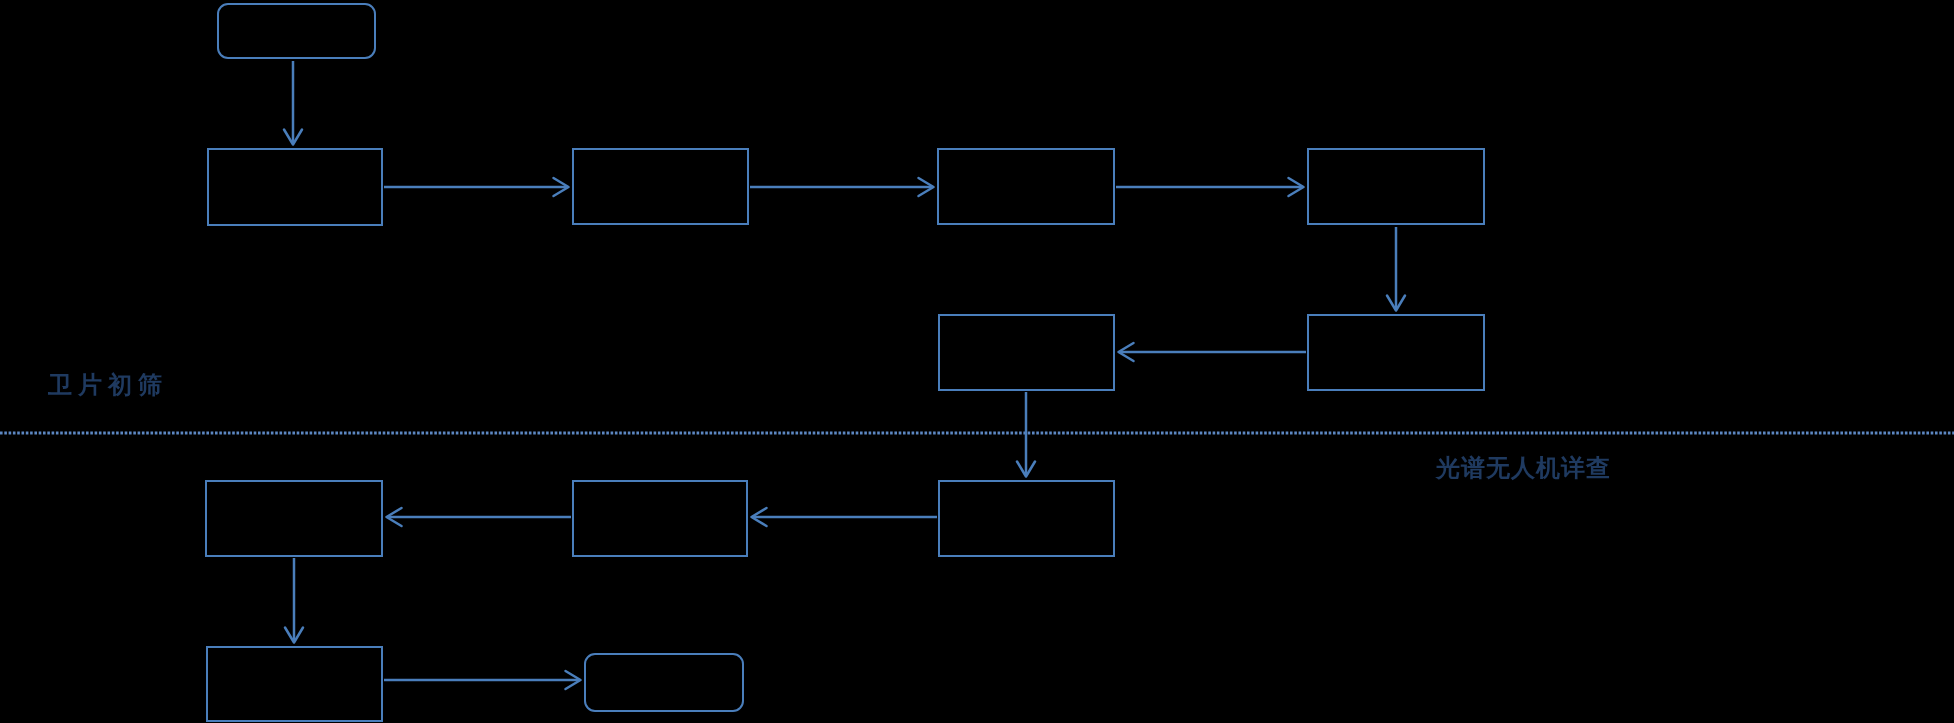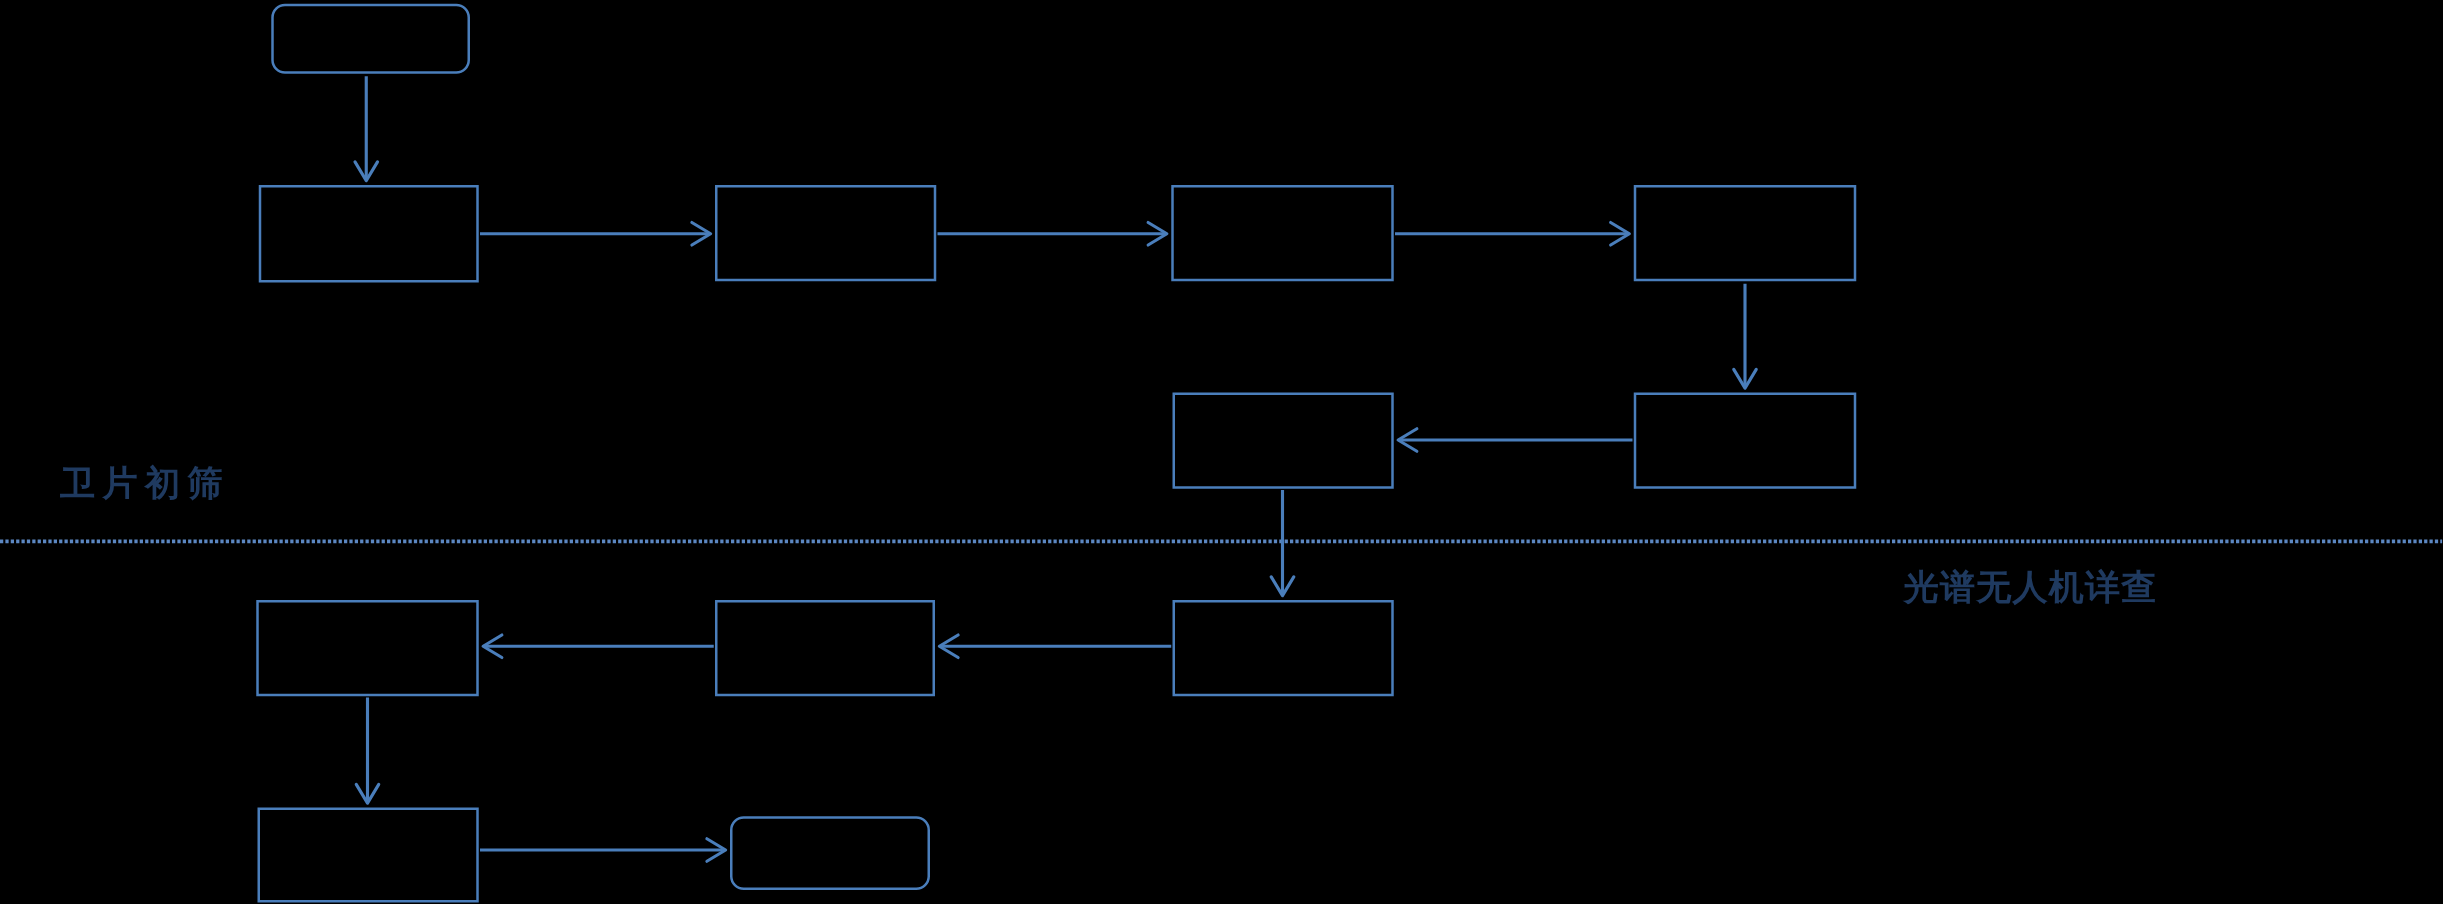--- a/index.html
+++ b/index.html
@@ -25,27 +25,27 @@
     display: flex;
     align-items: center;
     justify-content: center;
     color: transparent; 
     font-size: 18px;
   }
   .node.rounded { border-radius: 11px; }
   .section-label {
     position: absolute;
     font-weight: bold;
-    font-size: 28px;
+    font-size: 24px;
     line-height: 1.1;
     color: var(--labelc);
     white-space: nowrap;
   }
   #label-satellite { left: 48px;  top: 372px; letter-spacing: 6px; }
-  #label-drone     { left: 1523px; top: 455px; letter-spacing: 1px; text-align: center; }
+  #label-drone     { left: 1436px; top: 455px; letter-spacing: 1px; text-align: center; }
   svg#edges { position: absolute; left: 0; top: 0; }
   .edge {
     stroke: var(--stroke);
     stroke-width: 2.5;
     fill: none;
     marker-end: url(#ah);
   }
   #ah path { stroke: var(--stroke); }
   .divider-line {
     stroke: var(--divider);

